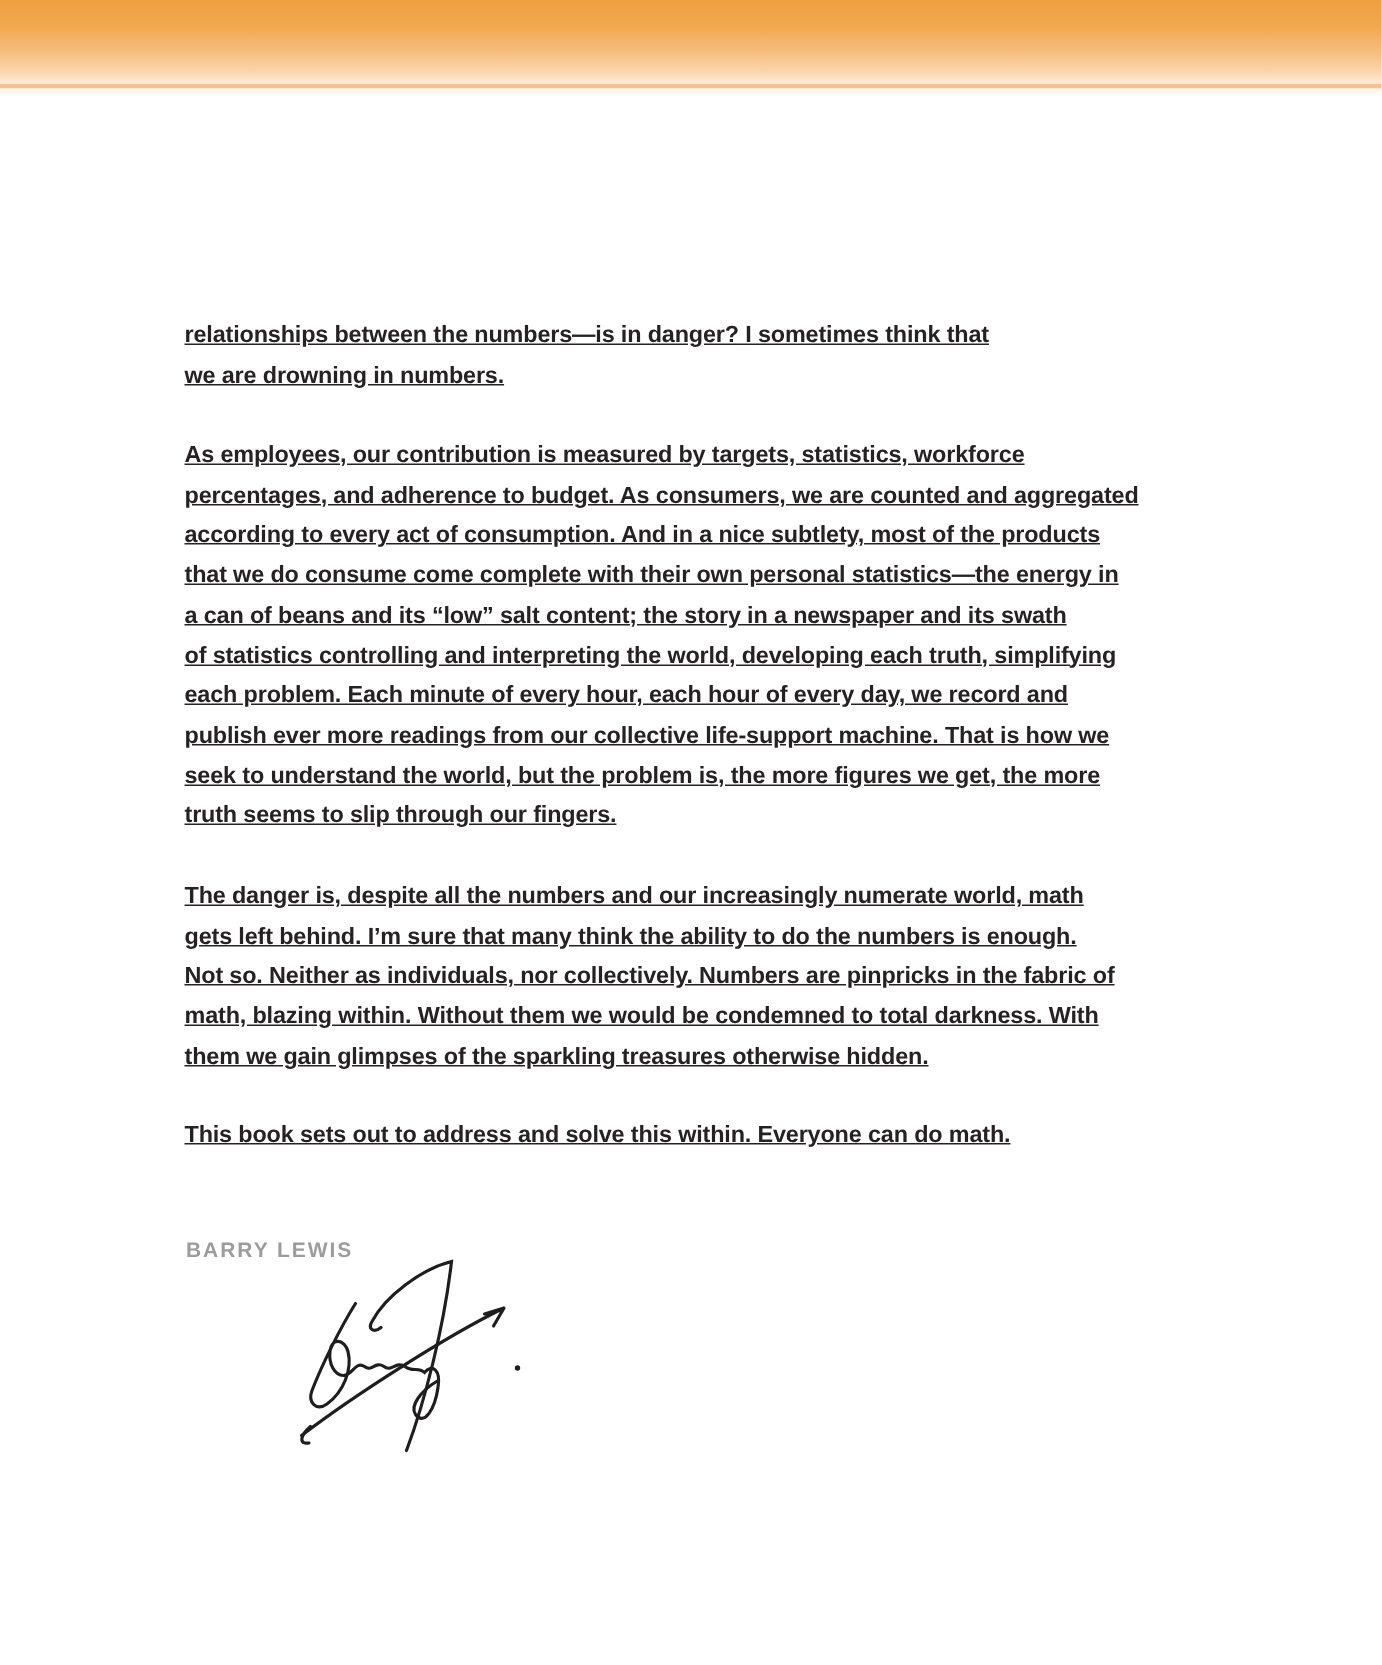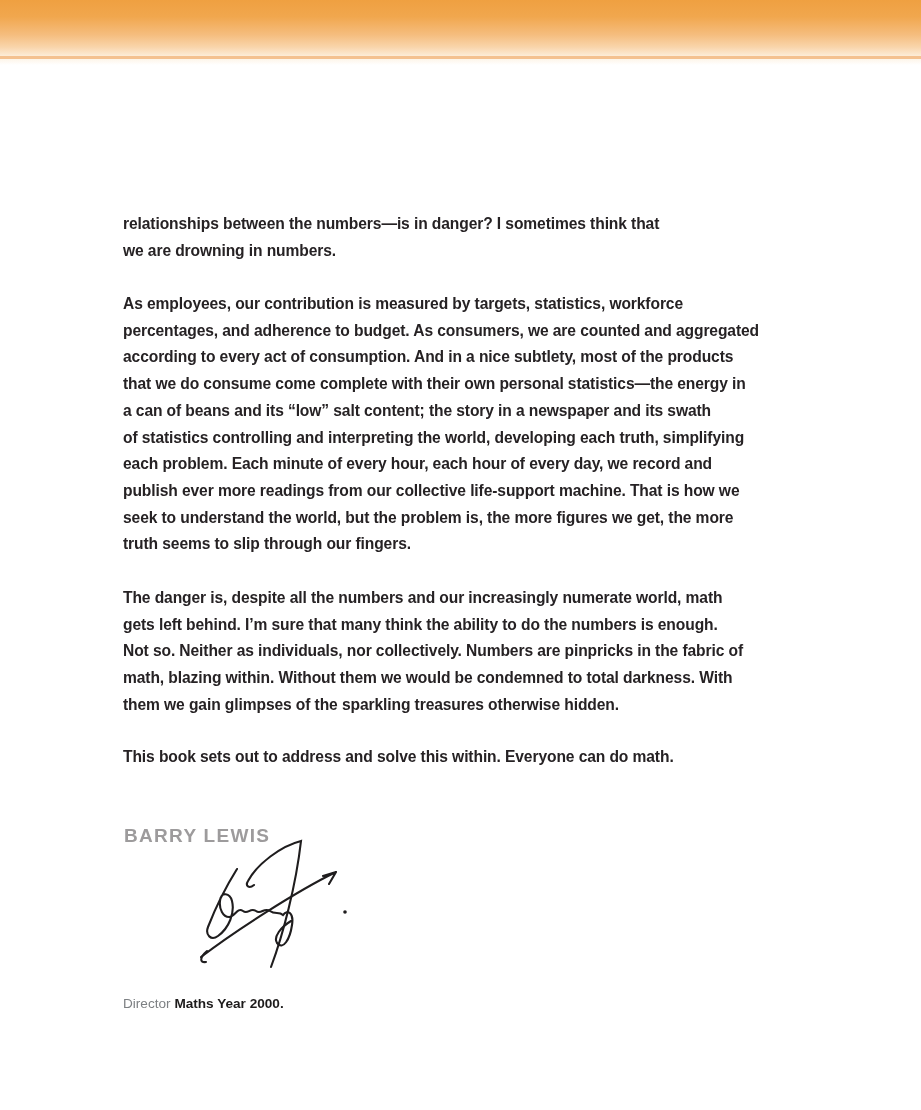--- a/index.html
+++ b/index.html
@@ -46,30 +46,31 @@
     position: absolute;
     left: 123px;
     width: 720px;
     margin: 0;
     font-size: 15.6px;
     font-weight: 700;
     line-height: 26.7px;
     letter-spacing: -0.1px;
     color: #262224;
     white-space: pre-line;
+    text-decoration: underline;
   }
   .p1 { top: 211px; }
   .p2 { top: 291px; }
   .p3 { top: 585px; }
   .p4 { top: 744px; }
   .author-name {
     position: absolute;
     left: 124px;
     top: 825px;
-    font-size: 19px;
+    font-size: 14px;
     font-weight: 700;
     letter-spacing: 1.3px;
     color: #9d9b9c;
   }
   .signature {
     position: absolute;
     left: 193px;
     top: 823px;
     width: 160px;
     height: 146px;
@@ -131,16 +132,15 @@
     <path d="M44,46 C34,62 22,86 15,104 C12,112 18,118 25,113 C36,105 42,90 39,78 C37,70 28,68 27,78 C26,86 30,94 36,94 C42,94 44,84 50,88 C55,92 57,84 63,88 C68,92 71,84 77,88 C82,92 86,88 90,92 C95,86 101,90 99,102 C97,116 90,128 84,120 C80,114 88,104 98,98"></path>
 
     <path d="M8,134 C42,108 104,68 143,49 L130,53 M143,49 L136,61"></path>
 
     <path d="M14,128 C7,134 6,140 13,139"></path>
 
     <circle cx="152" cy="89" r="1.8"></circle>
   </svg>
 
   <div class="attribution">
-    <div><span>Director </span><span class="bold">Maths Year 2000.</span></div>
   </div>
 
 </div>
 
 </body></html>

